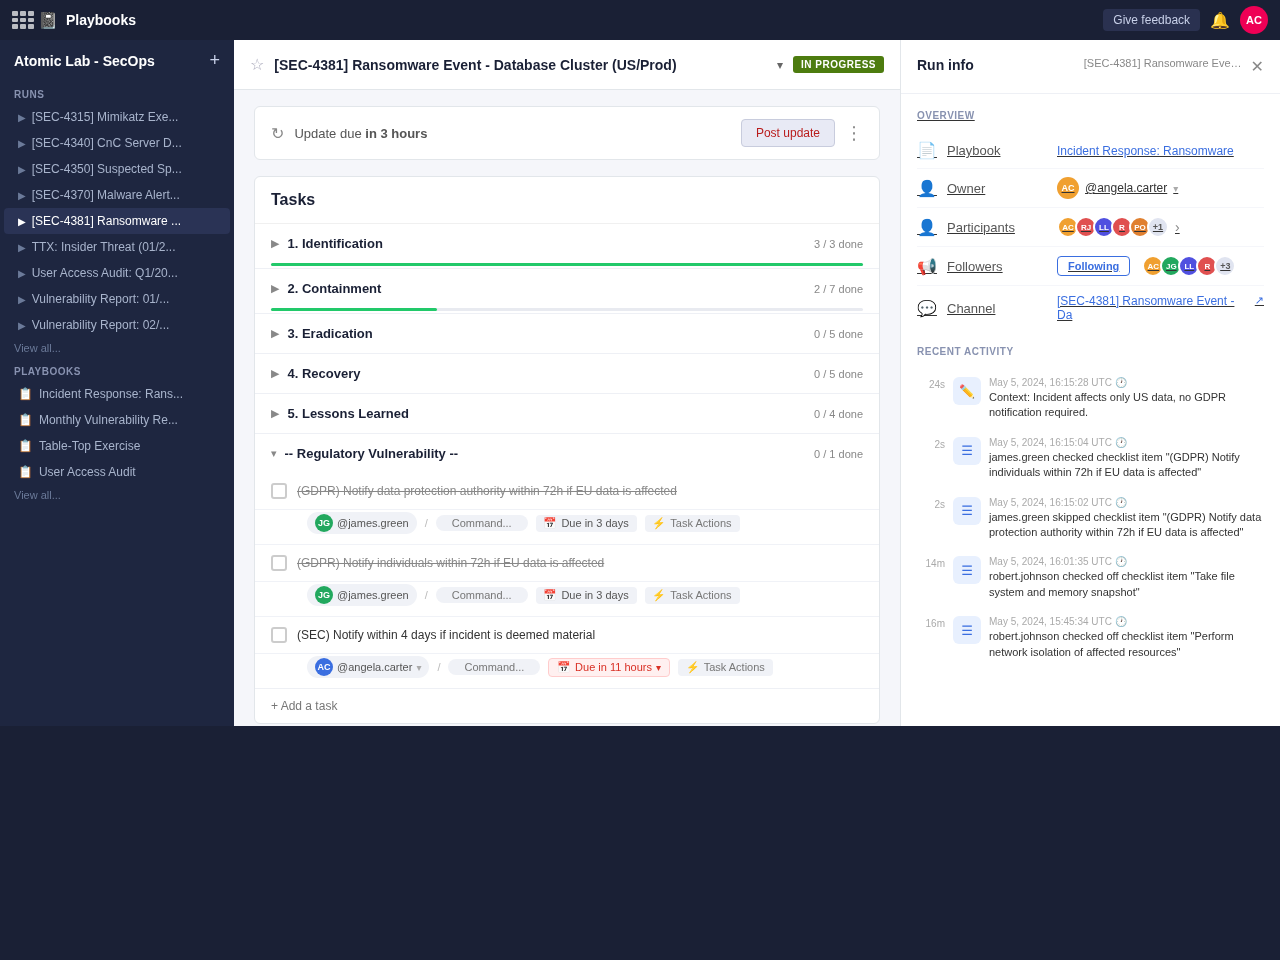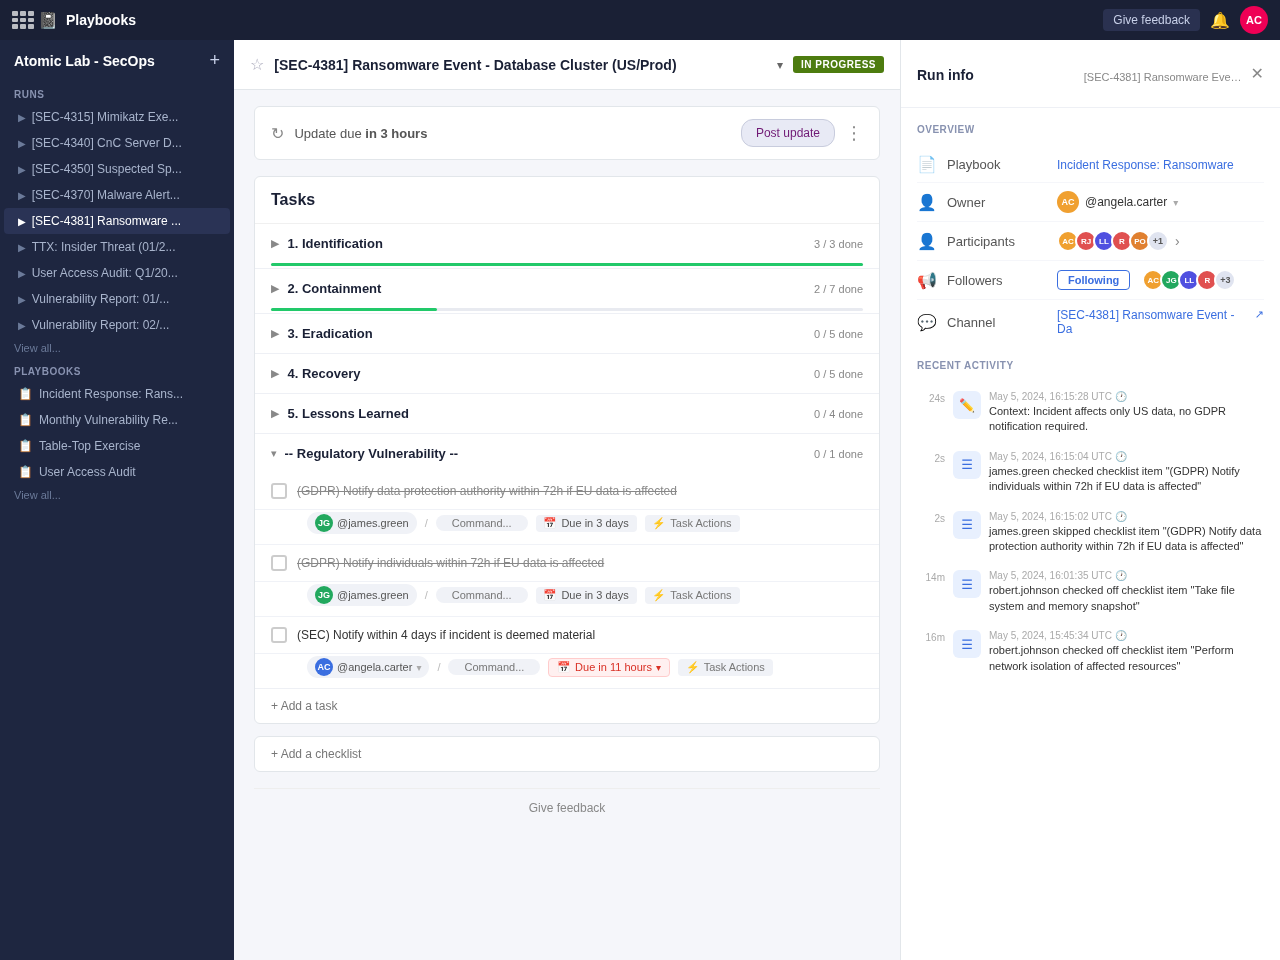--- a/index.html
+++ b/index.html
@@ -10,21 +10,21 @@
     .topbar-left { display: flex; align-items: center; gap: 8px; flex: 1; }
     .topbar-right { display: flex; align-items: center; gap: 10px; }
     .topbar-title { font-size: 14px; font-weight: 600; }
     .grid-icon { display: grid; grid-template-columns: repeat(3,6px); gap: 2px; width: 18px; height: 18px; }
     .grid-icon span { background: rgba(255,255,255,0.7); border-radius: 1px; }
     .give-feedback-btn { background: #2a3150; border: none; color: #c8d0e8; padding: 4px 10px; border-radius: 4px; font-size: 12px; cursor: pointer; }
     .avatar-circle { width: 28px; height: 28px; border-radius: 50%; background: #e05; display: flex; align-items: center; justify-content: center; color: #fff; font-size: 11px; font-weight: 700; }
     .bell-icon { color: #c8d0e8; font-size: 16px; cursor: pointer; }
 
     
-    .layout { display: flex; height: 920px; }
+    .layout { display: flex; height: 686px; }
 
     
     .sidebar { width: 234px; background: #1e2640; color: #c8d0e8; flex-shrink: 0; overflow-y: auto; padding-bottom: 16px; }
     .sidebar-header { display: flex; align-items: center; justify-content: space-between; padding: 10px 14px; font-size: 14px; font-weight: 700; color: #fff; }
     .sidebar-add { background: none; border: none; color: #c8d0e8; font-size: 18px; cursor: pointer; }
     .sidebar-section-label { font-size: 10px; font-weight: 700; color: #8892b0; padding: 8px 14px 4px; text-transform: uppercase; letter-spacing: 0.5px; }
     .sidebar-item { display: flex; align-items: center; padding: 6px 14px; cursor: pointer; gap: 6px; font-size: 12px; color: #a8b4cc; border-radius: 4px; margin: 0 4px; }
     .sidebar-item.active { background: #2a3355; color: #fff; }
     .sidebar-item .arrow { font-size: 10px; color: #6b7a99; }
     .view-all { font-size: 11px; color: #6b7a99; padding: 4px 14px; cursor: pointer; }
@@ -40,21 +40,21 @@
     .body-area { display: flex; flex: 1; overflow: hidden; }
 
     
     .center-panel { flex: 1; overflow-y: auto; padding: 0; background: #f5f6fa; }
     .center-inner { padding: 16px 20px; }
 
     
     .update-bar { background: #fff; border: 1px solid #e2e6ea; border-radius: 6px; padding: 12px 16px; display: flex; align-items: center; gap: 10px; margin-bottom: 16px; }
     .update-bar-text { flex: 1; color: #555; font-size: 13px; }
     .update-bar-text .highlight { font-weight: 600; }
-    .post-update-btn { background: #e8eaf5; border: 1px solid #c8ccdd; color: #701a75; font-size: 12px; padding: 6px 14px; border-radius: 12px; cursor: pointer; }
+    .post-update-btn { background: #e8eaf5; border: 1px solid #c8ccdd; color: #b91c1c; font-size: 12px; padding: 6px 14px; border-radius: 4px; cursor: pointer; }
     .more-btn { background: none; border: none; color: #888; font-size: 18px; cursor: pointer; }
 
     
     .tasks-section { background: #fff; border: 1px solid #e2e6ea; border-radius: 6px; }
     .tasks-header { padding: 14px 16px; font-size: 16px; font-weight: 700; color: #1a2035; border-bottom: 1px solid #f0f0f0; }
 
     
     .task-group { border-bottom: 1px solid #eef0f5; }
     .task-group-header { display: flex; align-items: center; padding: 12px 16px; cursor: pointer; gap: 8px; }
     .task-group-title { font-size: 13px; font-weight: 600; color: #1a2035; flex: 1; }
@@ -87,27 +87,27 @@
     .lightning-icon { font-size: 11px; }
 
     
     .add-row { display: flex; align-items: center; gap: 8px; padding: 10px 16px; color: #777; font-size: 12px; cursor: pointer; }
 
     
     .bottom-feedback { text-align: center; padding: 12px; font-size: 12px; color: #888; border-top: 1px solid #eee; margin-top: 16px; cursor: pointer; }
 
     
     .right-panel { width: 380px; background: #fff; border-left: 1px solid #e2e6ea; overflow-y: auto; }
-    .right-panel-header { display: flex; align-items: flex-end; padding: 24px 16px; border-bottom: 1px solid #eef0f5; gap: 8px; }
+    .right-panel-header { display: flex; align-items: flex-start; padding: 17px 16px; border-bottom: 1px solid #eef0f5; gap: 8px; }
     .right-panel-title { font-size: 14px; font-weight: 700; color: #1a2035; flex: 1; }
     .right-panel-subtitle { font-size: 11px; color: #888; flex: 1; white-space: nowrap; overflow: hidden; text-overflow: ellipsis; }
     .close-btn { background: none; border: none; color: #888; font-size: 16px; cursor: pointer; }
 
     
-    .run-info-section { padding: 16px; }
+    .run-info-section { padding: 16px; text-decoration: underline; }
     .section-label { font-size: 10px; font-weight: 700; color: #8892b0; text-transform: uppercase; letter-spacing: 0.5px; margin-bottom: 12px; }
     .info-row { display: flex; align-items: center; padding: 8px 0; border-bottom: 1px solid #f5f6fa; gap: 10px; }
     .info-row:last-child { border-bottom: none; }
     .info-icon { font-size: 16px; color: #888; width: 20px; text-align: center; }
     .info-label { font-size: 13px; color: #555; width: 100px; flex-shrink: 0; }
     .info-value { flex: 1; display: flex; align-items: center; gap: 6px; }
     .info-link { color: #3a6ee0; font-size: 12px; text-decoration: none; cursor: pointer; }
     .owner-chip { display: flex; align-items: center; gap: 6px; }
     .owner-avatar { width: 22px; height: 22px; border-radius: 50%; background: #f0a030; display: flex; align-items: center; justify-content: center; color: #fff; font-size: 9px; font-weight: 700; }
     .owner-name { font-size: 12px; color: #333; }

